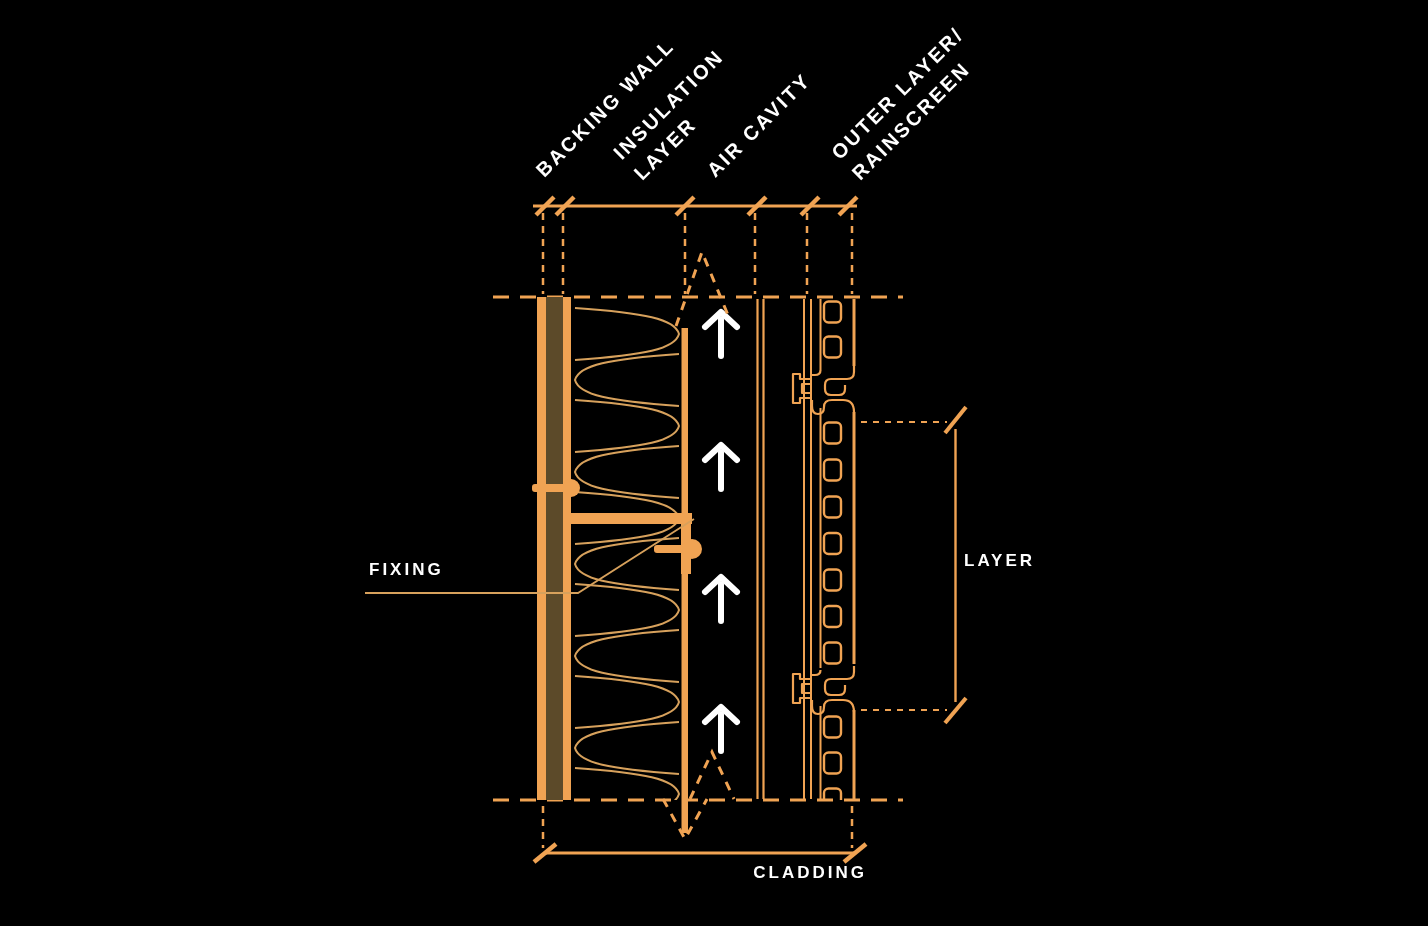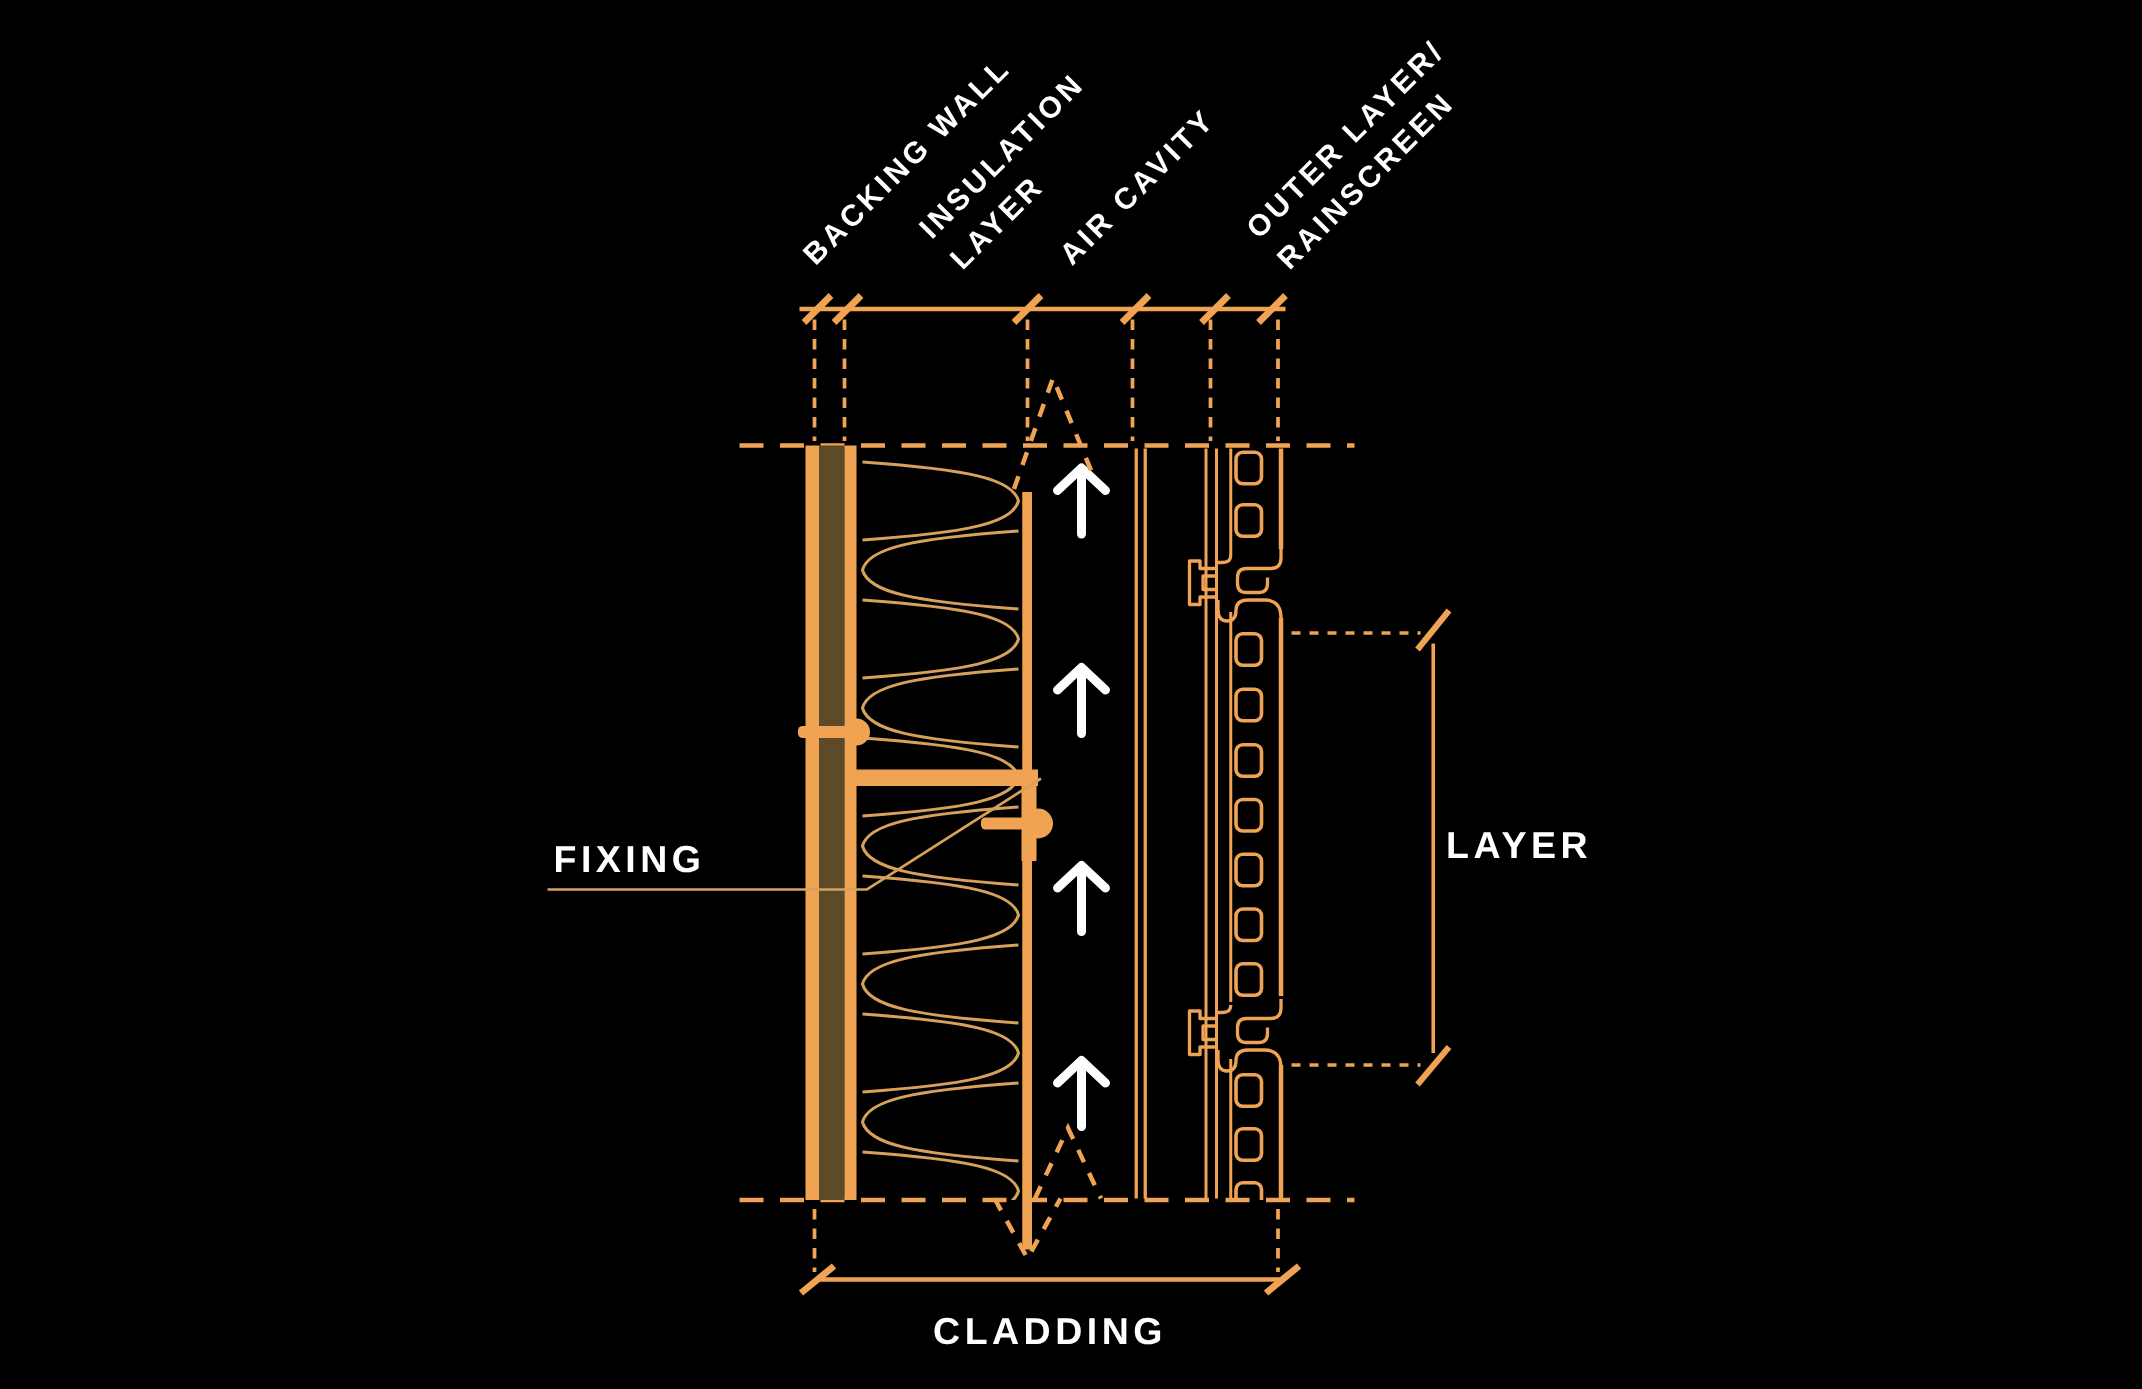--- a/index.html
+++ b/index.html
@@ -3,23 +3,23 @@
 <meta charset="utf-8">
 <style>
   html,body{margin:0;padding:0;background:#000;}
   .stage{position:relative;width:1428px;height:926px;background:#000;overflow:hidden;
          font-family:"Liberation Sans",sans-serif;}
   .stage svg{position:absolute;left:0;top:0;}
   .rot-label{position:absolute;transform:rotate(-45deg);transform-origin:0 100%;
              color:#fff;font-weight:700;font-size:20px;line-height:1.45;
              letter-spacing:2.5px;white-space:nowrap;}
   .rot-label .ln{display:block;}
-  .callout{position:absolute;color:#fff;font-weight:700;font-size:25px;line-height:1;
+  .callout{position:absolute;color:#fff;font-weight:700;font-size:17px;line-height:1;
            letter-spacing:3px;white-space:nowrap;}
-  .callout.center{text-align:center;margin-top:12px;}
+  .callout.center{text-align:right;}
 </style>
 </head>
 <body>
 
 <div class="stage">
 
   <svg width="1428" height="926" viewBox="0 0 1428 926">
     <defs>
       <clipPath id="drawclip">
           <rect x="490" y="297" width="420" height="503"></rect>

